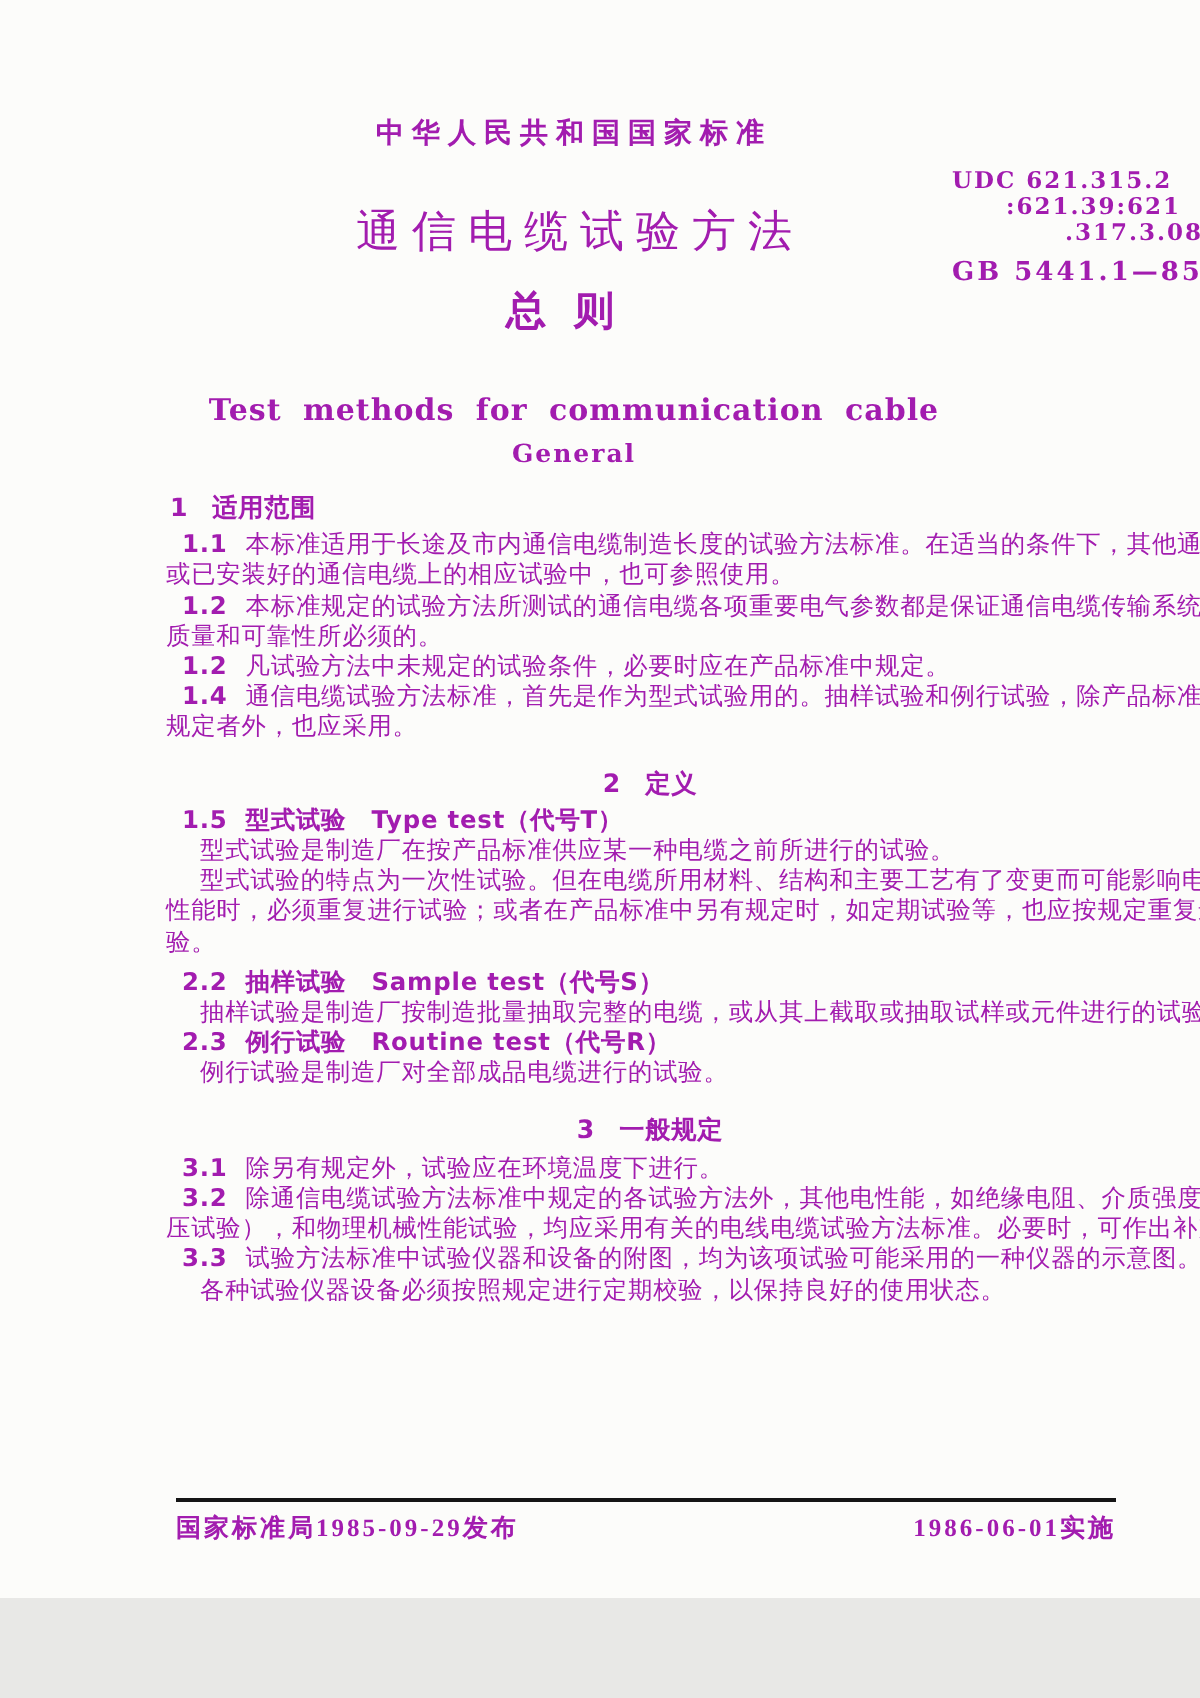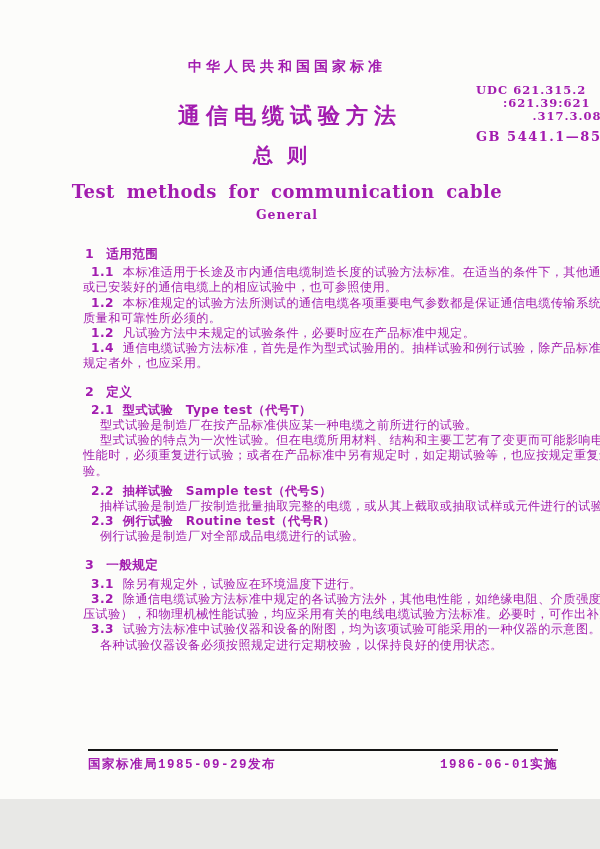--- a/index.html
+++ b/index.html
@@ -8,28 +8,28 @@
     background:#fcfcfa; color:#a21caf; overflow:hidden;
     font-family:"DejaVu Serif", serif;
   }
   
   .header{position:absolute; top:58px; left:0; width:574px; text-align:center;}
   .std-label{
     font-family:"DejaVu Sans", sans-serif; font-weight:bold;
     font-size:14px; letter-spacing:4px;
   }
   .title-cn{
-    margin:25px 0 0; font-family:"DejaVu Sans", sans-serif; font-weight:bold;
+    margin:25px 0 0; font-family:"DejaVu Sans", sans-serif; font-weight:normal;
     font-size:22px; letter-spacing:6px; padding-left:6px;
   }
   .subtitle-cn{
     margin-top:11px; font-family:"DejaVu Sans", sans-serif; font-weight:bold;
     font-size:20px; letter-spacing:14px; padding-left:0;
   }
-  .title-en{margin-top:12px; font-weight:bold; font-size:18px; word-spacing:5px; letter-spacing:0.5px;}
+  .title-en{margin-top:27px; font-weight:bold; font-size:15px; word-spacing:5px; letter-spacing:0.5px;}
   .subtitle-en{margin-top:5px; font-weight:bold; font-size:12.5px; letter-spacing:1px;}
   
   .udc{
     position:absolute; top:84px; left:476px; white-space:nowrap;
     font-weight:bold; font-size:11.5px; line-height:13px; letter-spacing:1px;
   }
   .udc-2{padding-left:27px;}
   .udc-3{padding-left:29px;text-align:right;}
   .gb{margin-top:7px; font-size:13px; letter-spacing:1.5px;}
   
@@ -38,28 +38,28 @@
     font-size:12.2px; line-height:15.2px; letter-spacing:0.4px;
   }
   .ln{white-space:nowrap;}
   .num{font-family:"DejaVu Sans", sans-serif; font-weight:bold; margin-right:9px;}
   .heading{font-family:"DejaVu Sans", sans-serif; font-weight:bold; padding-left:2px; margin-bottom:4px; font-size:12.6px;}
   .heading .num{margin-right:12px;}
   .clause{padding-left:8px;}
   .bold{font-family:"DejaVu Sans", sans-serif; font-weight:bold;}
   .para{padding-left:17px;}
   .cont{padding-left:0;}
-  .g12{margin-top:12px;}
+  .g12{margin-top:12px;text-align:center;}
   .g5{margin-top:5px;}
   
   .footer-rule{position:absolute; top:749px; left:88px; width:470px; height:2px; background:#151515;}
   .footer-row{
     position:absolute; top:756px; left:88px; width:470px;
     display:flex; justify-content:space-between;
-    font-family:Liberation Mono, monospace; font-weight:bold;
+    font-family:Liberation Serif, serif; font-weight:bold;
     font-size:12.5px; letter-spacing:1.5px;gap:27px;
   }
 </style>
 </head>
 <body>
 
 <div class="page">
 
   <div class="header">
     <div class="std-label">中华人民共和国国家标准</div>
@@ -80,21 +80,21 @@
     <div class="ln heading"><span class="num">1</span><span>适用范围</span></div>
     <div class="ln clause"><span class="num">1.1</span><span>本标准适用于长途及市内通信电缆制造长度的试验方法标准。在适当的条件下，其他通信电缆</span></div>
     <div class="ln cont"><span>或已安装好的通信电缆上的相应试验中，也可参照使用。</span></div>
     <div class="ln clause"><span class="num">1.2</span><span>本标准规定的试验方法所测试的通信电缆各项重要电气参数都是保证通信电缆传输系统的传输</span></div>
     <div class="ln cont"><span>质量和可靠性所必须的。</span></div>
     <div class="ln clause"><span class="num">1.2</span><span>凡试验方法中未规定的试验条件，必要时应在产品标准中规定。</span></div>
     <div class="ln clause"><span class="num">1.4</span><span>通信电缆试验方法标准，首先是作为型式试验用的。抽样试验和例行试验，除产品标准中另有</span></div>
     <div class="ln cont"><span>规定者外，也应采用。</span></div>
 
     <div class="ln heading g12"><span class="num">2</span><span>定义</span></div>
-    <div class="ln clause bold"><span class="num">2.1</span><span>型式试验　Type test（代号T）</span></div>
+    <div class="ln clause bold"><span class="num">1.5</span><span>型式试验　Type test（代号T）</span></div>
     <div class="ln para"><span>型式试验是制造厂在按产品标准供应某一种电缆之前所进行的试验。</span></div>
     <div class="ln para"><span>型式试验的特点为一次性试验。但在电缆所用材料、结构和主要工艺有了变更而可能影响电缆的</span></div>
     <div class="ln cont"><span>性能时，必须重复进行试验；或者在产品标准中另有规定时，如定期试验等，也应按规定重复进行试</span></div>
     <div class="ln cont"><span>验。</span></div>
     <div class="ln clause bold g5"><span class="num">2.2</span><span>抽样试验　Sample test（代号S）</span></div>
     <div class="ln para"><span>抽样试验是制造厂按制造批量抽取完整的电缆，或从其上截取或抽取试样或元件进行的试验。</span></div>
     <div class="ln clause bold"><span class="num">2.3</span><span>例行试验　Routine test（代号R）</span></div>
     <div class="ln para"><span>例行试验是制造厂对全部成品电缆进行的试验。</span></div>
 
     <div class="ln heading g12"><span class="num">3</span><span>一般规定</span></div>

